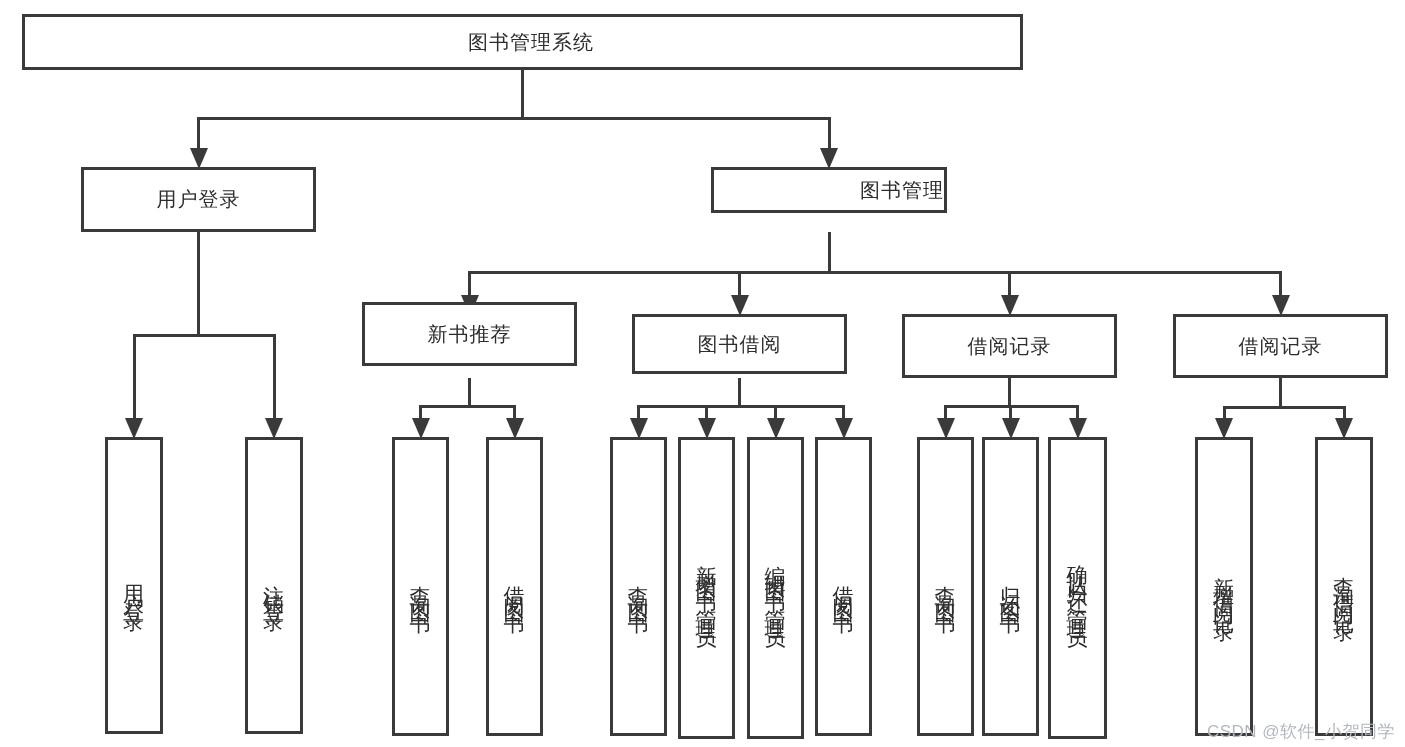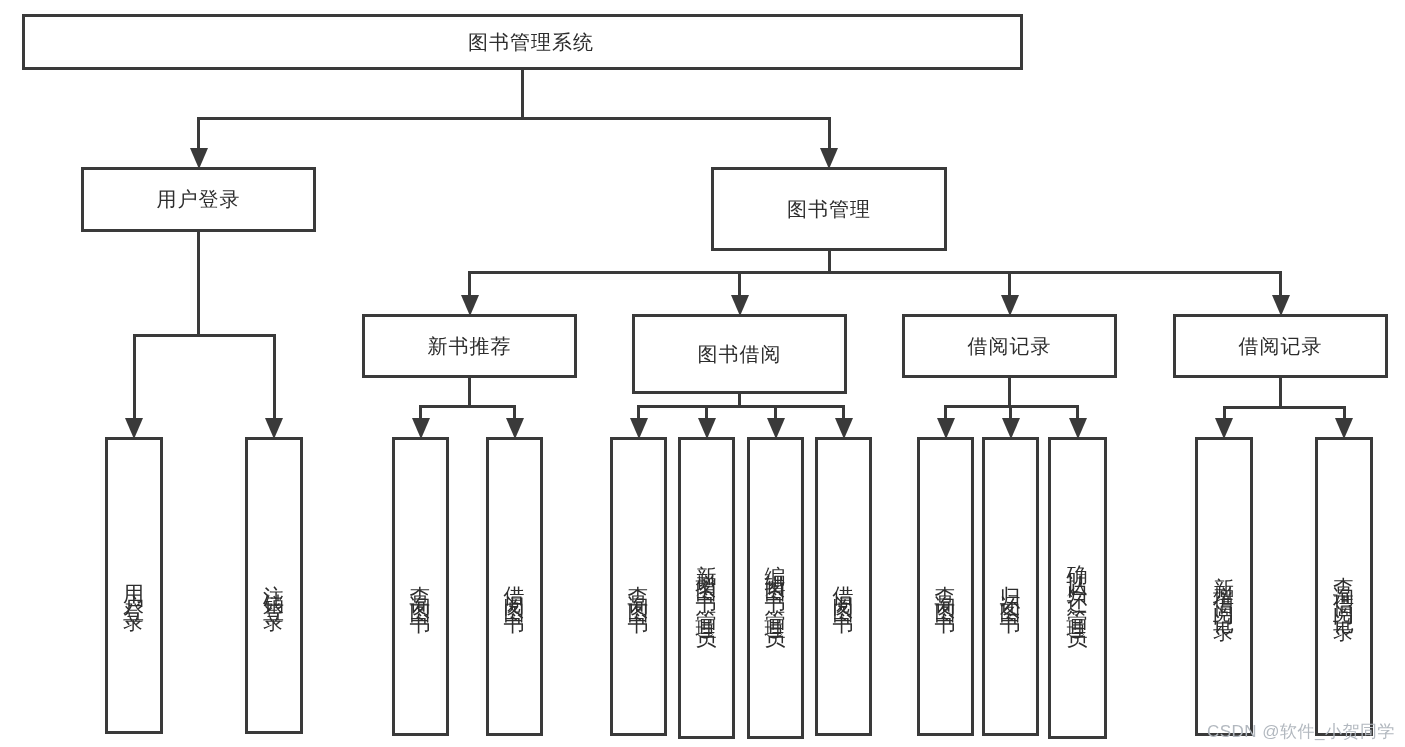--- a/index.html
+++ b/index.html
@@ -126,27 +126,27 @@
       <div class="vline" style="left: 1342.5px; top: 407px; width: 3px; height: 13px;"></div>
       <div class="arrowhead" style="left: 1335px; top: 418px;"></div>
     </div>
   <div id="nodes">
       <div class="node horizontal" style="left: 22px; top: 14px; width: 1001px; height: 56px; padding-left: 17px;">
         <span class="label">图书管理系统</span>
       </div>
       <div class="node horizontal" style="left: 81px; top: 167px; width: 235px; height: 65px;">
         <span class="label">用户登录</span>
       </div>
-      <div class="node horizontal" style="left: 711px; top: 167px; width: 236px; height: 84px;">
+      <div class="node horizontal" style="left: 711px; top: 167px; width: 236px; height: 46px; justify-content: flex-end;">
         <span class="label">图书管理</span>
       </div>
-      <div class="node horizontal" style="left: 362px; top: 314px; width: 215px; height: 64px;">
+      <div class="node horizontal" style="left: 362px; top: 302px; width: 215px; height: 64px;">
         <span class="label">新书推荐</span>
       </div>
-      <div class="node horizontal" style="left: 632px; top: 314px; width: 215px; height: 80px;">
+      <div class="node horizontal" style="left: 632px; top: 314px; width: 215px; height: 60px;">
         <span class="label">图书借阅</span>
       </div>
       <div class="node horizontal" style="left: 902px; top: 314px; width: 215px; height: 64px;">
         <span class="label">借阅记录</span>
       </div>
       <div class="node horizontal" style="left: 1173px; top: 314px; width: 215px; height: 64px;">
         <span class="label">借阅记录</span>
       </div>
       <div class="node vertical" style="left: 105px; top: 437px; width: 58px; height: 297px;">
         <span class="label">用户登录</span>

